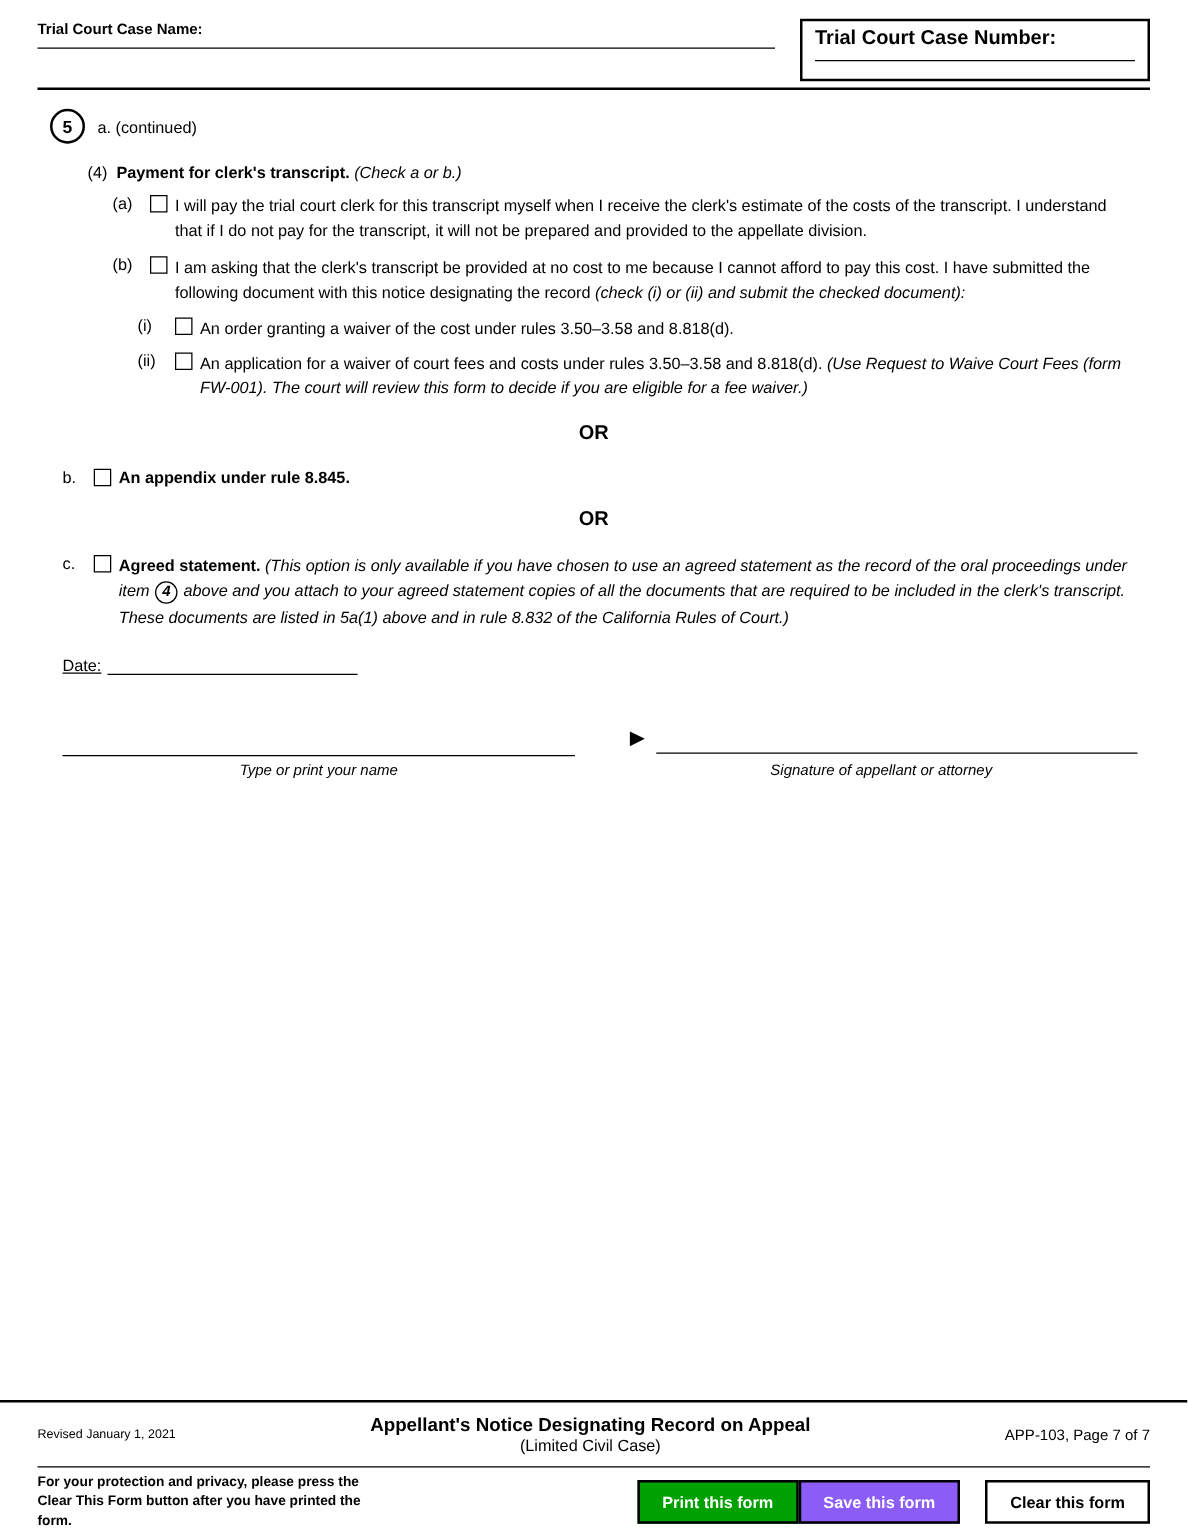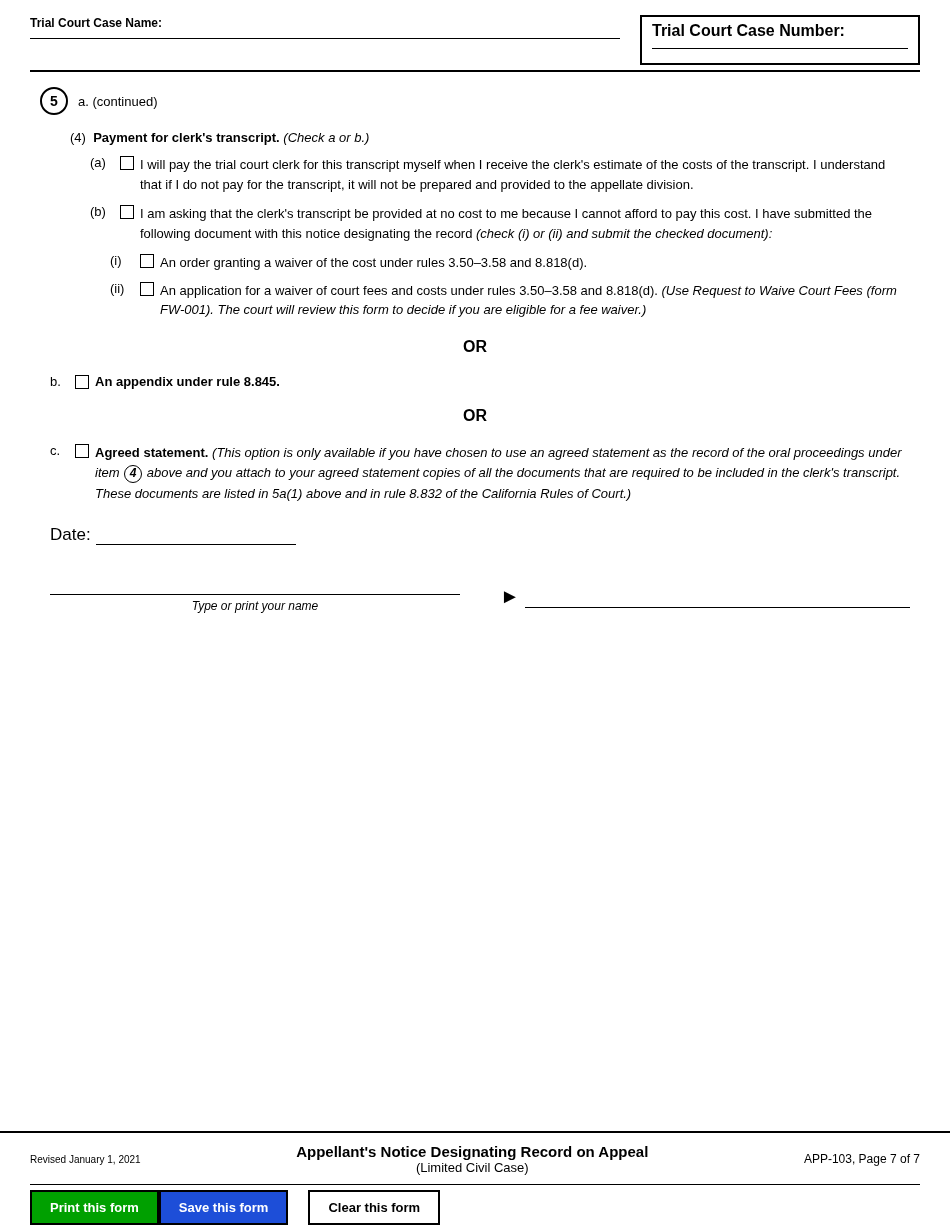--- a/index.html
+++ b/index.html
@@ -218,22 +218,23 @@
 
     
     .date-section {
       margin-top: 20px;
       margin-left: 10px;
       display: flex;
       align-items: flex-end;
     }
 
     .date-label {
-      font-size: 17px;
+      font-size: 13px;
       margin-right: 5px;
+      text-decoration: underline;
     }
 
     .date-line {
       width: 200px;
       border-bottom: 1px solid #000;
     }
 
     
     .signature-section {
       display: flex;
@@ -345,21 +346,21 @@
       border: 2px solid #000;
       text-align: right;
     }
 
     .btn-print {
       background: #00a000;
       color: #fff;
     }
 
     .btn-save {
-      background: #1d4ed8;
+      background: #8b5cf6;
       color: #fff;
     }
 
     .btn-clear {
       background: #fff;
       color: #000;
       margin-left: 20px;
     }
   </style>
 </head>
@@ -453,37 +454,41 @@
       <div class="signature-block">
         <div class="signature-line"></div>
         <span class="signature-caption">Type or print your name</span>
       </div>
 
       <div class="right-signature-wrapper">
         <div class="right-sig-top">
           <span class="arrow-icon">►</span>
           <div style="flex:1; border-bottom: 1px solid #000; margin-bottom: 5px;"></div>
         </div>
+        <div style="text-align: center;">
+          <span class="signature-caption">Signature of appellant or attorney</span>
+        </div>
       </div>
     </div>
 
   </div>
 
   <div class="footer">
     <div class="footer-top">
       <div class="footer-revised">Revised January 1, 2021</div>
       <div class="footer-title-center">
         <div class="footer-title-main">Appellant's Notice Designating Record on Appeal</div>
         <div class="footer-title-sub">(Limited Civil Case)</div>
       </div>
       <div class="footer-form-num">
         <span>APP-103,</span> <span>Page 7 of 7</span>
       </div>
     </div>
     <div class="footer-bottom">
+      <div class="footer-privacy-text">For your protection and privacy, please press the Clear This Form button after you have printed the form.</div>
       <div class="footer-buttons">
         <button class="footer-btn btn-print">Print this form</button>
         <button class="footer-btn btn-save">Save this form</button>
         <button class="footer-btn btn-clear">Clear this form</button>
       </div>
     </div>
   </div>
 
 </div>
 

